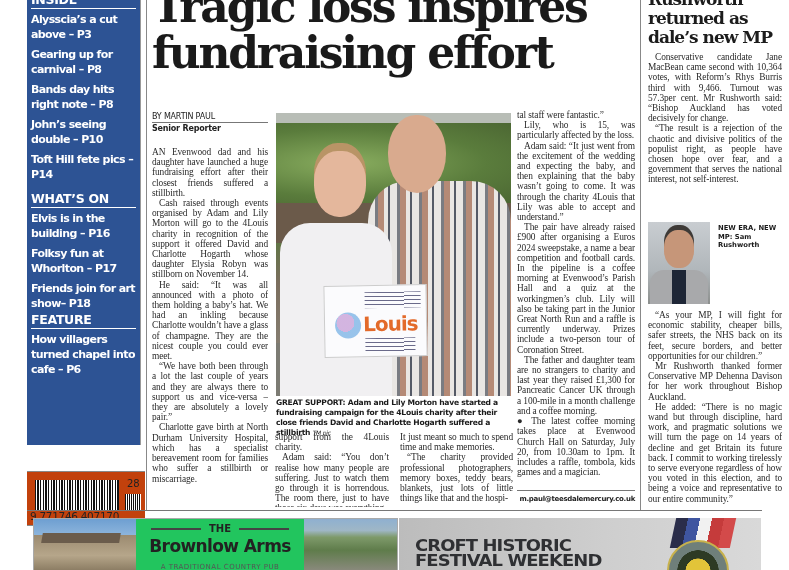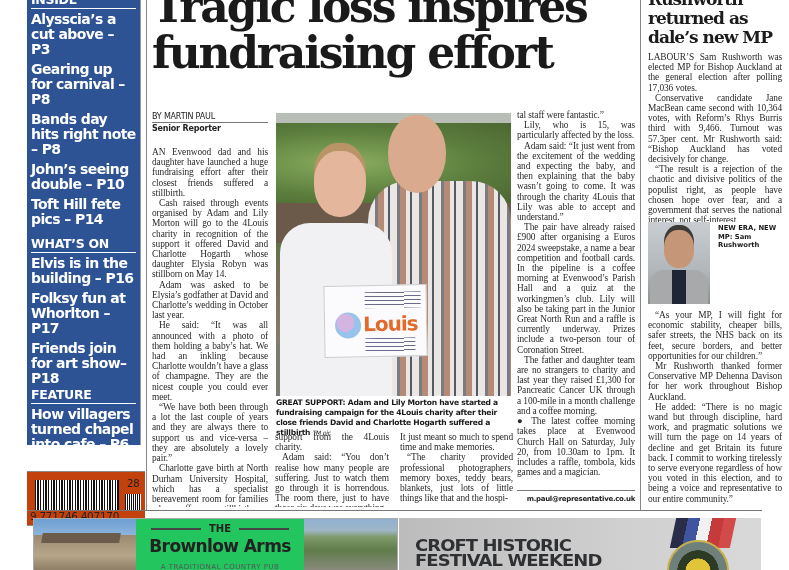--- a/index.html
+++ b/index.html
@@ -11,21 +11,21 @@
     position: absolute; left: 27px; top: 0; width: 114px; height: 445px;
     background: #2d5394; color: #fff; padding: 0 4px;
     font-family: "DejaVu Sans", sans-serif; font-weight: bold;
     border-right: 1px solid #999;
   }
   .sb-section {
     font-size: 12.5px; line-height: 14px; letter-spacing: -0.3px;
     border-bottom: 1.5px solid #fff; padding-bottom: 1px; margin-bottom: 3px;
   }
   .sb-section.first { margin-top: -7px; }
-  .sb-item { font-size: 14px; line-height: 15px; letter-spacing: -0.6px; margin-bottom: 5px; display: block; }
+  .sb-item { font-size: 11px; line-height: 15px; letter-spacing: -0.6px; margin-bottom: 5px; display: block; }
 
   .barcode-box {
     position: absolute; left: 27px; top: 471px; width: 118px; height: 55px;
     border-top: 1px solid #888; border-bottom: 1px solid #888; background: #c2410c;
   }
   .barcode-bars {
     position: absolute; left: 8px; top: 8px; width: 84px; height: 30px;
     background: repeating-linear-gradient(90deg, #111 0 1px, #fff 1px 2px, #111 2px 4px, #fff 4px 5px, #111 5px 6px, #fff 6px 8px);
   }
   .barcode-add {
@@ -167,22 +167,21 @@
 </div>
 
 <div class="col-rule-left"></div>
 
 <h1 class="headline">Tragic loss inspires fundraising effort</h1>
 <div class="byline">BY MARTIN PAUL</div>
 <div class="role">Senior Reporter</div>
 
 <div class="col1 body-text">
   <p class="noindent">AN Evenwood dad and his daughter have launched a huge fundraising effort after their closest friends suffered a stillbirth.</p>
-  <p>Cash raised through events organised by Adam and Lily Morton will go to the 4Louis charity in recognition of the support it offered David and Charlotte Hogarth whose daughter Elysia Robyn was stillborn on May 14.</p>
-  <p>Adam was asked to be Elysia’s godfather at David and Charlotte’s wedding in October last year.</p>
+  <p>Cash raised through events organised by Adam and Lily Morton will go to the 4Louis charity in recognition of the support it offered David and Charlotte Hogarth whose daughter Elysia Robyn was stillborn on November 14.</p>
   <p>He said: “It was all announced with a photo of them holding a baby’s hat. We had an inkling because Charlotte wouldn’t have a glass of champagne. They are the nicest couple you could ever meet.</p>
   <p>“We have both been through a lot the last couple of years and they are always there to support us and vice-versa – they are absolutely a lovely pair.”</p>
   <p>Charlotte gave birth at North Durham University Hospital, which has a specialist bereavement room for families who suffer a stillbirth or miscarriage.</p>
 
 </div>
 
 <div class="photo">
   <div class="sky"></div>
   <div class="hedge"></div>
   <div class="fence"></div>
@@ -216,27 +215,26 @@
 
 <div class="col4 body-text">
   <p class="noindent">tal staff were fantastic.”</p>
   <p>Lily, who is 15, was particularly affected by the loss.</p>
   <p>Adam said: “It just went from the excitement of the wedding and expecting the baby, and then explaining that the baby wasn’t going to come. It was through the charity 4Louis that Lily was able to accept and understand.”</p>
   <p>The pair have already raised £900 after organising a Euros 2024 sweepstake, a name a bear competition and football cards. In the pipeline is a coffee morning at Evenwood’s Parish Hall and a quiz at the workingmen’s club. Lily will also be taking part in the Junior Great North Run and a raffle is currently underway. Prizes include a two-person tour of Coronation Street.</p>
   <p>The father and daughter team are no strangers to charity and last year they raised £1,300 for Pancreatic Cancer UK through a 100-mile in a month challenge and a coffee morning.</p>
   <p class="noindent">● The latest coffee morning takes place at Evenwood Church Hall on Saturday, July 20, from 10.30am to 1pm. It includes a raffle, tombola, kids games and a magician.</p>
 </div>
 
-<a class="email">m.paul@representative.co.uk</a>
+<a class="email">m.paul@teesdalemercury.co.uk</a>
 
 <div class="col-rule-right"></div>
 
 <h2 class="side-headline">Rushworth returned as dale’s new MP</h2>
 <div class="side-body body-text">
-  <p class="noindent">LABOUR’S Sam Rushworth was elected MP for Bishop Auckland at the general election after polling 17,036 votes.</p>
   <p>Conservative candidate Jane MacBean came second with 10,364 votes, with Reform’s Rhys Burris third with 9,466. Turnout was 57.3per cent. Mr Rushworth said: “Bishop Auckland has voted decisively for change.</p>
   <p>“The result is a rejection of the chaotic and divisive politics of the populist right, as people have chosen hope over fear, and a government that serves the national interest, not self-interest.</p>
 </div>
 
 <div class="mp-photo">
   <div class="mp-body"></div>
   <div class="mp-shirt"></div>
   <div class="mp-head"></div>
 </div>
 <div class="mp-caption">NEW ERA, NEW MP: Sam Rushworth</div>

